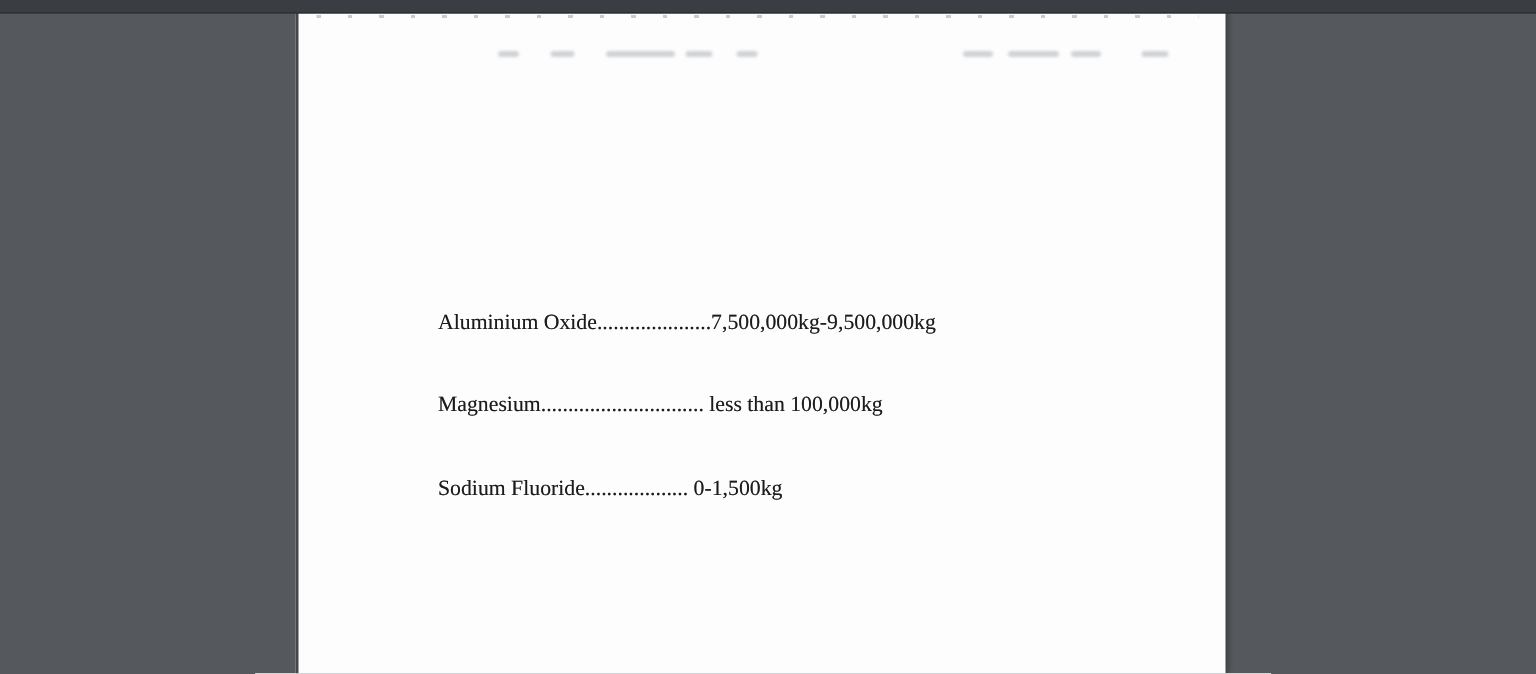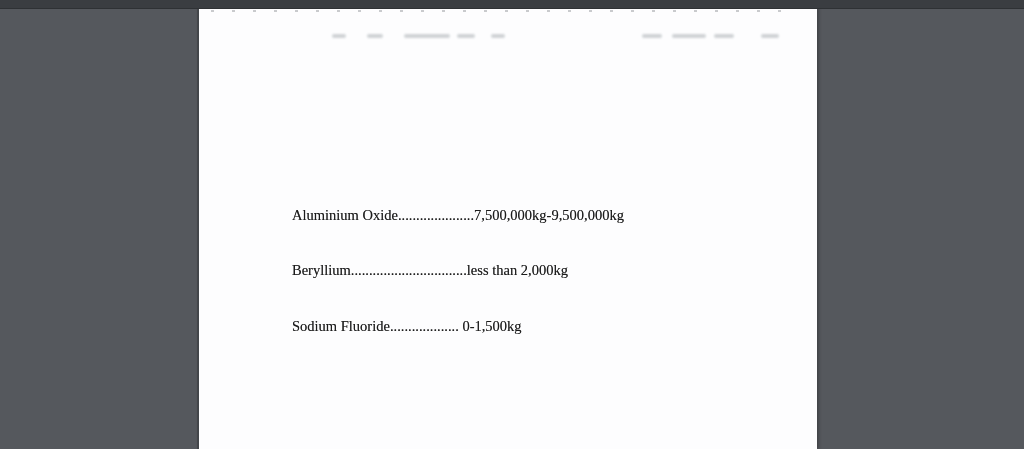--- a/index.html
+++ b/index.html
@@ -112,21 +112,21 @@
     <span class="blob" style="left:292px;width:14px;"></span>
     <span class="blob" style="left:443px;width:20px;"></span>
     <span class="blob" style="left:473px;width:34px;"></span>
     <span class="blob" style="left:515px;width:20px;"></span>
     <span class="blob" style="left:562px;width:18px;"></span>
 
     <div class="doc-text">
 
       <div class="block">
         <div>Aluminium Oxide.....................7,500,000kg-9,500,000kg</div>
-        <div>Beryllium................................less than 2,000kg</div>
+        <div>Magnesium.............................. less than 100,000kg</div>
         <div>Sodium Fluoride................... 0-1,500kg</div>
       </div>
 
       
 
       
 
       
 
     </div>

